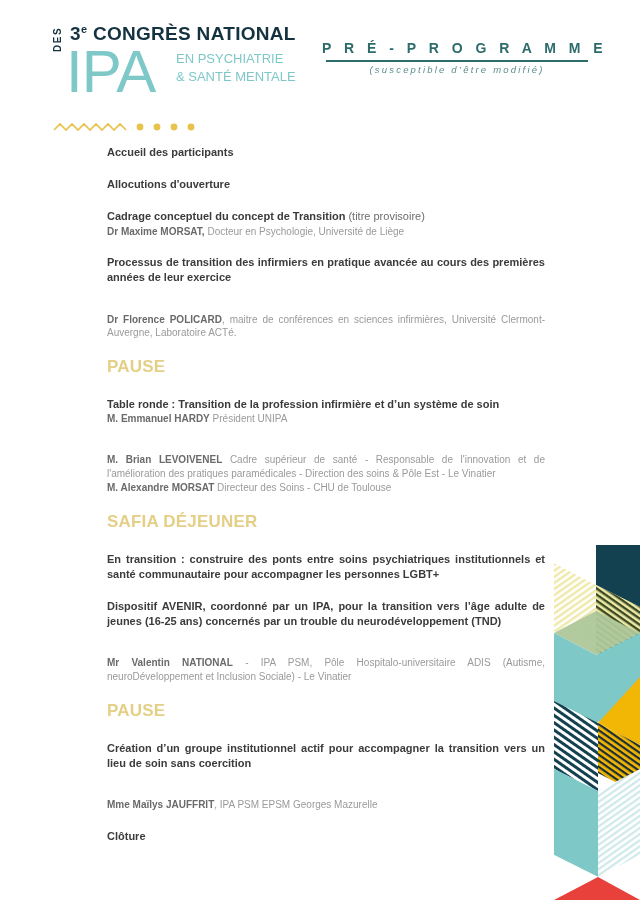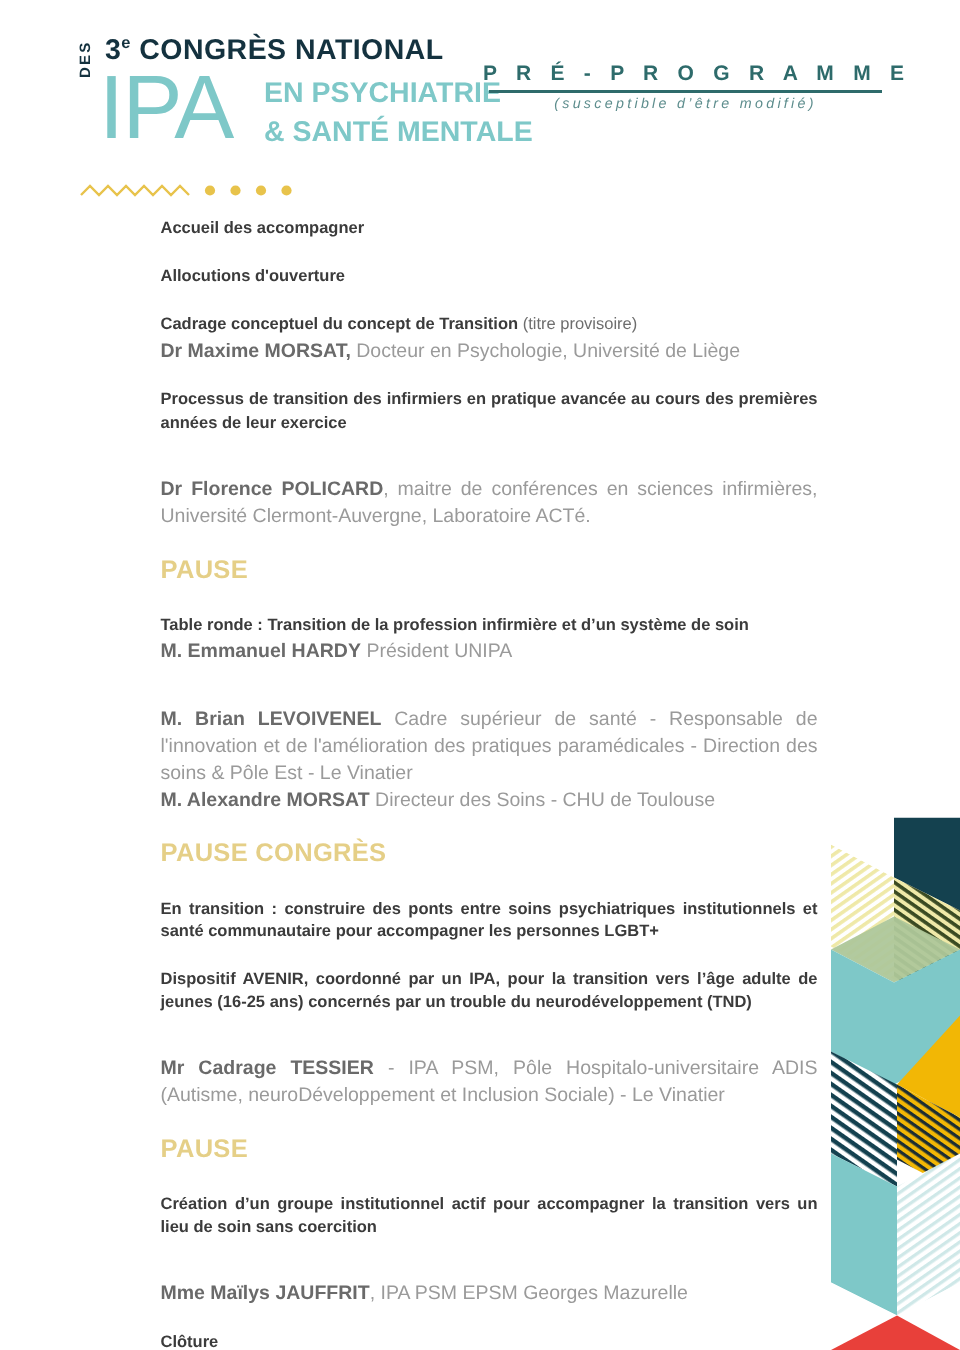--- a/index.html
+++ b/index.html
@@ -68,22 +68,22 @@
     font-size: 60px;
     font-weight: normal;
     color: #7ec8c8;
     letter-spacing: -1px;
     line-height: 1;
   }
   .logo-sub {
     position: absolute;
     left: 124px;
     top: 4px;
-    font-size: 19px;
-    font-weight: bold;
+    font-size: 13px;
+    font-weight: normal;
     color: #7ec8c8;
     line-height: 1.35;
     white-space: nowrap;
   }
   .logo-deco {
     position: absolute;
     left: 0px;
     top: 98px;
     width: 180px;
     height: 14px;
@@ -132,21 +132,21 @@
     color: #3b3b3b;
     line-height: 1.38;
   }
   .title.justified { text-align: justify; }
   .title .paren {
     font-weight: normal;
     color: #6d6d6d;
   }
 
   .speaker {
-    font-size: 13px;
+    font-size: 10px;
     color: #9a9a9a;
     line-height: 1.38;
   }
   .speaker.justified { text-align: justify; margin-top: 27px; }
   .speaker b {
     color: #6a6a6a;
     font-weight: bold;
   }
 
   .pause {
@@ -194,21 +194,21 @@
   <div class="pre-programme">
     <div class="pp-title">P R É  -  P R O G R A M M E</div>
     <div class="pp-rule"></div>
     <div class="pp-sub">(susceptible d’être modifié)</div>
   </div>
 
 </div>
 
 <div class="program" id="program-root">
     <div class="block">
-      <div class="title"><span>Accueil des accompagner</span></div>
+      <div class="title"><span>Accueil des participants</span></div>
     </div>
     <div class="block">
       <div class="title"><span>Allocutions d'ouverture</span></div>
     </div>
     <div class="block">
       <div class="title"><span>Cadrage conceptuel du concept de Transition</span><span class="paren"> (titre provisoire)</span></div>
       <div class="speaker"><b>Dr Maxime MORSAT,</b><span> Docteur en Psychologie, Université de Liège</span></div>
     </div>
     <div class="block">
       <div class="title justified"><span>Processus de transition des infirmiers en pratique avancée au cours des premières années de leur exercice</span></div>
@@ -217,28 +217,28 @@
     <div class="block" style="margin-bottom: 20px; margin-top: 4px;">
       <div class="pause">PAUSE</div>
     </div>
     <div class="block">
       <div class="title">Table ronde : Transition de la profession infirmière et d’un système de soin</div>
       <div class="speaker"><b>M. Emmanuel HARDY</b><span> Président UNIPA</span></div>
       <div class="speaker justified"><b>M. Brian LEVOIVENEL</b><span> Cadre supérieur de santé - Responsable de l'innovation et de l'amélioration des pratiques paramédicales - Direction des soins &amp; Pôle Est - Le Vinatier</span></div>
       <div class="speaker"><b>M. Alexandre MORSAT</b><span>  Directeur des Soins - CHU de Toulouse</span></div>
     </div>
     <div class="block" style="margin-bottom: 20px; margin-top: 4px;">
-      <div class="pause">PAUSE CONGRÈS</div>
+      <div class="pause">SAFIA DÉJEUNER</div>
     </div>
     <div class="block">
       <div class="title justified"><span>En transition : construire des ponts entre soins psychiatriques institutionnels et santé communautaire pour accompagner les personnes LGBT+</span></div>
     </div>
     <div class="block">
       <div class="title justified"><span>Dispositif AVENIR, coordonné par un IPA, pour la transition vers l’âge adulte de jeunes (16-25 ans) concernés par un trouble du neurodéveloppement (TND)</span></div>
-      <div class="speaker justified"><b>Mr Cadrage TESSIER</b><span> - IPA  PSM, Pôle Hospitalo-universitaire ADIS (Autisme, neuroDéveloppement et Inclusion Sociale) - Le Vinatier</span></div>
+      <div class="speaker justified"><b>Mr Valentin NATIONAL</b><span> - IPA  PSM, Pôle Hospitalo-universitaire ADIS (Autisme, neuroDéveloppement et Inclusion Sociale) - Le Vinatier</span></div>
     </div>
     <div class="block" style="margin-bottom: 20px; margin-top: 4px;">
       <div class="pause">PAUSE</div>
     </div>
     <div class="block">
       <div class="title justified"><span>Création d’un groupe institutionnel actif pour accompagner la transition vers un lieu de soin sans coercition</span></div>
       <div class="speaker justified"><b>Mme Maïlys JAUFFRIT</b><span>, IPA PSM EPSM Georges Mazurelle</span></div>
     </div>
     <div class="block">
       <div class="title"><span>Clôture</span></div>

